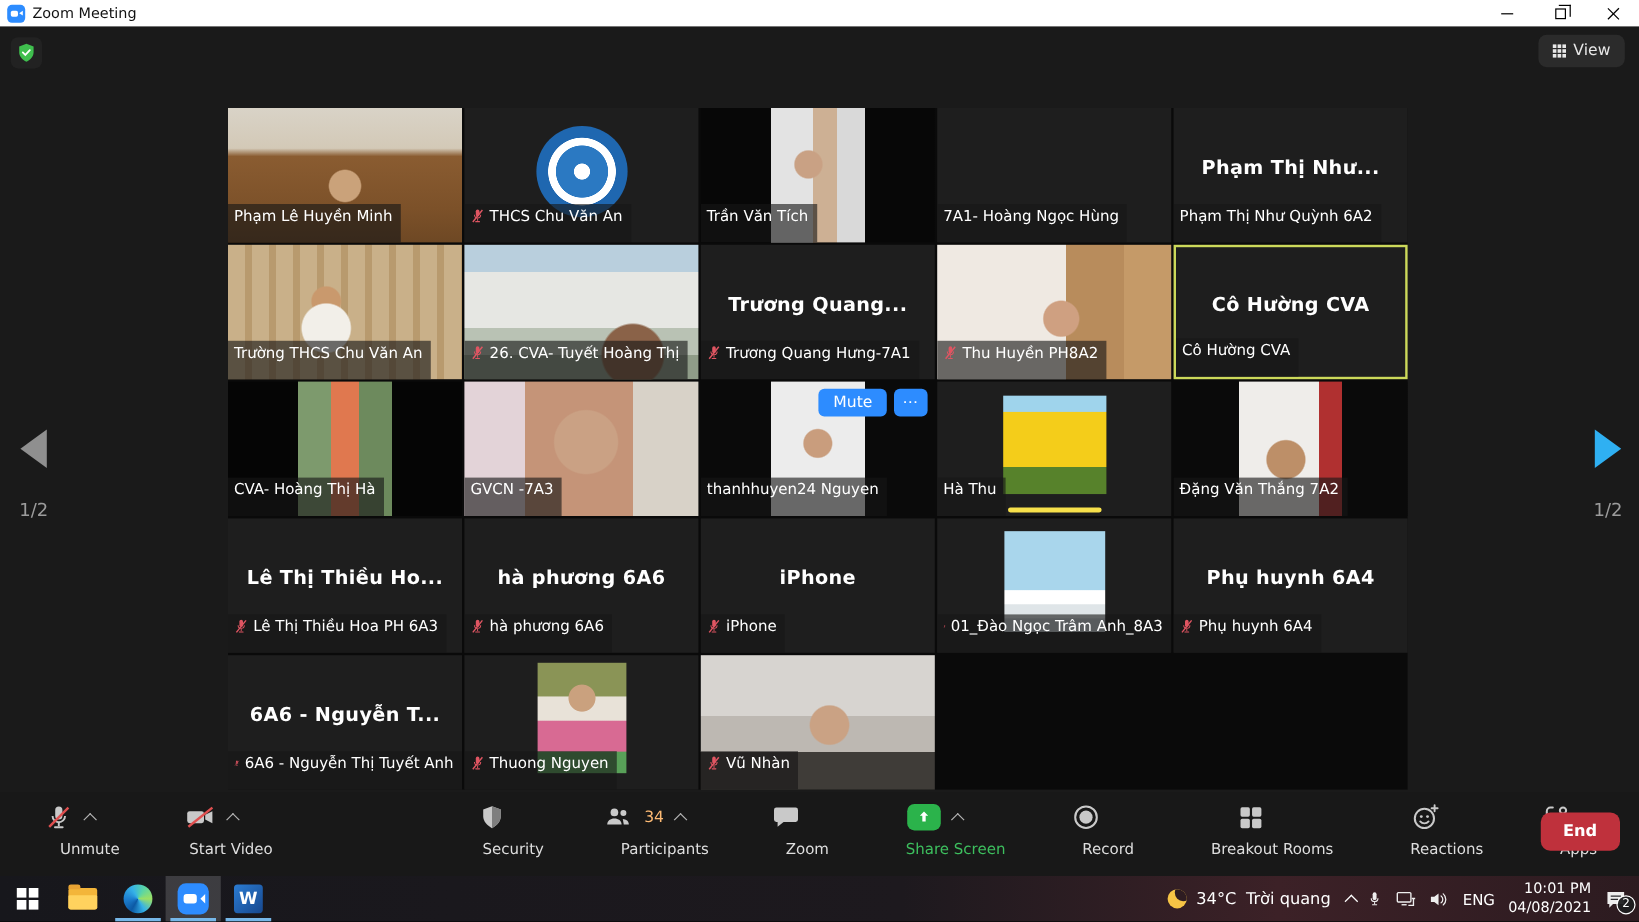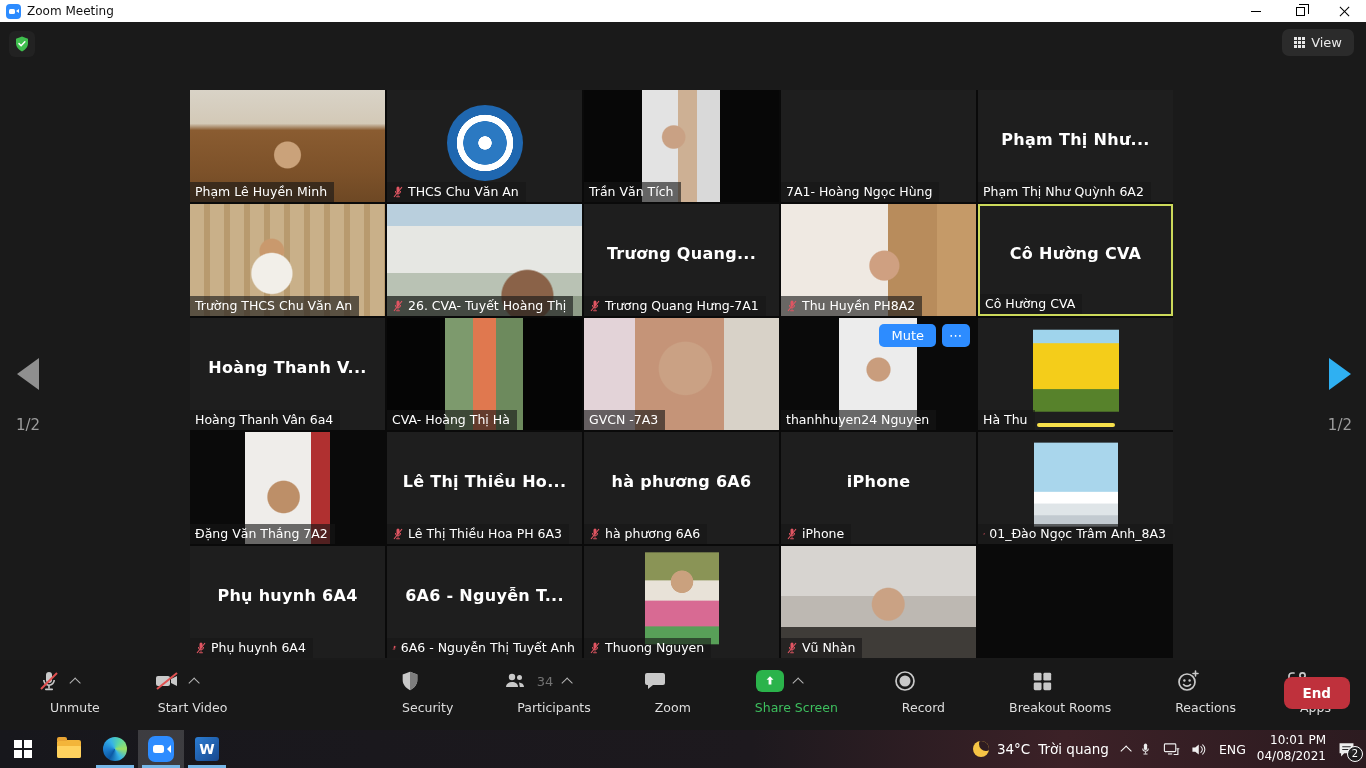--- a/index.html
+++ b/index.html
@@ -42,21 +42,21 @@
   .page-num { color:#9c9c9c; font-size:15px; }
 
   
   .grid { position:absolute; left:190px; top:90px; display:grid;
     grid-template-columns:repeat(5,195px); grid-auto-rows:112px; gap:2px; background:#0a0a0a; }
   .tile { position:relative; background:#1e1e1e; overflow:hidden; cursor:pointer; }
   .tile.active { border:2px solid #ccd95a; }
   .center-name { position:absolute; inset:0 0 14px 0; display:flex; align-items:center; justify-content:center;
     color:#fff; font-weight:bold; font-size:16px; letter-spacing:.3px; white-space:nowrap; }
   .name-label { position:absolute; left:0; bottom:0; display:flex; align-items:center; gap:4px;
-    background:rgba(22,22,22,.62); color:#fff; font-size:12.5px; padding:2px 7px 3px 5px; max-width:100%; white-space:nowrap; }
+    background:rgba(22,22,22,.62); color:#fff; font-size:12.5px; padding:2px 7px 15px 5px; max-width:100%; white-space:nowrap; }
   .thumb { position:absolute; left:50%; top:50%; transform:translate(-50%,-54%); }
   .speak-underline { position:absolute; left:50%; transform:translateX(-50%); bottom:3px; width:78px; height:4px;
     background:#f7e04b; border-radius:2px; }
   .hover-controls { position:absolute; top:6px; right:6px; display:flex; gap:6px; }
   .mute-btn { background:#2d8cff; color:#fff; border:none; border-radius:5px; font-size:13px;
     padding:4px 12px; cursor:pointer; font-family:inherit; }
   .more-btn { background:#2d8cff; color:#fff; border:none; border-radius:5px; font-size:13px;
     width:28px; cursor:pointer; font-family:inherit; letter-spacing:1px; }
 
   
@@ -93,21 +93,21 @@
   
   .toolbar { position:absolute; left:0; top:660px; width:100%; height:70px; background:#181818; }
   .tb-left { position:absolute; left:14px; top:7px; display:flex; gap:22px; }
   .tb-center { position:absolute; left:366px; top:7px; display:flex; gap:28px; }
   .tb-item { display:flex; flex-direction:column; align-items:center; gap:5px; cursor:pointer; min-width:54px; }
   .tb-iconrow { height:28px; display:flex; align-items:center; gap:8px; }
   .tb-label { color:#dedede; font-size:12.5px; white-space:nowrap;margin-left:36px; }
   .tb-label.green { color:#3dbf5e; }
   .caret { width:8px; height:8px; border-top:1.6px solid #b5b5b5; border-right:1.6px solid #b5b5b5;
     transform:rotate(-45deg) translateY(3px); }
-  .pcount { color:#737373; font-size:13px; margin-left:2px;text-align:center; }
+  .pcount { color:#fdba74; font-size:13px; margin-left:2px;text-align:center; }
   .share-chip { width:28px; height:22px; background:#2bb34b; border-radius:6px; display:flex; align-items:center; justify-content:center; }
   .end-btn { position:absolute; right:16px; top:17px; background:#bf313c; color:#fff; font-weight:bold;
     font-size:13.5px; border:none; border-radius:8px; padding:8px 19px; cursor:pointer; font-family:inherit; }
 
   
   .taskbar { position:absolute; left:0; top:730px; width:100%; height:38px;
     background:linear-gradient(90deg,#17171c 0%,#1d191e 55%,#3c2127 78%,#2c1b20 100%);
     display:flex; align-items:stretch; }
   .tb-apps { display:flex; }
   .task-btn { width:46px; display:flex; align-items:center; justify-content:center; position:relative; cursor:pointer; }
@@ -276,26 +276,20 @@
           </svg>
           <span>Thu Huyền PH8A2</span>
         </div>
       </div>
       <div class="tile active">
         <div class="center-name">Cô Hường CVA</div>
         <div class="name-label">
           <span>Cô Hường CVA</span>
         </div>
       </div>
-      <div class="tile">
-        <div class="center-name">Hoàng Thanh V...</div>
-        <div class="name-label">
-          <span>Hoàng Thanh Vân 6a4</span>
-        </div>
-      </div>
       <div class="tile v-pillar-aodai">
         <div class="name-label">
           <span>CVA- Hoàng Thị Hà</span>
         </div>
       </div>
       <div class="tile v-closeup">
         <div class="name-label">
           <span>GVCN -7A3</span>
         </div>
       </div>

